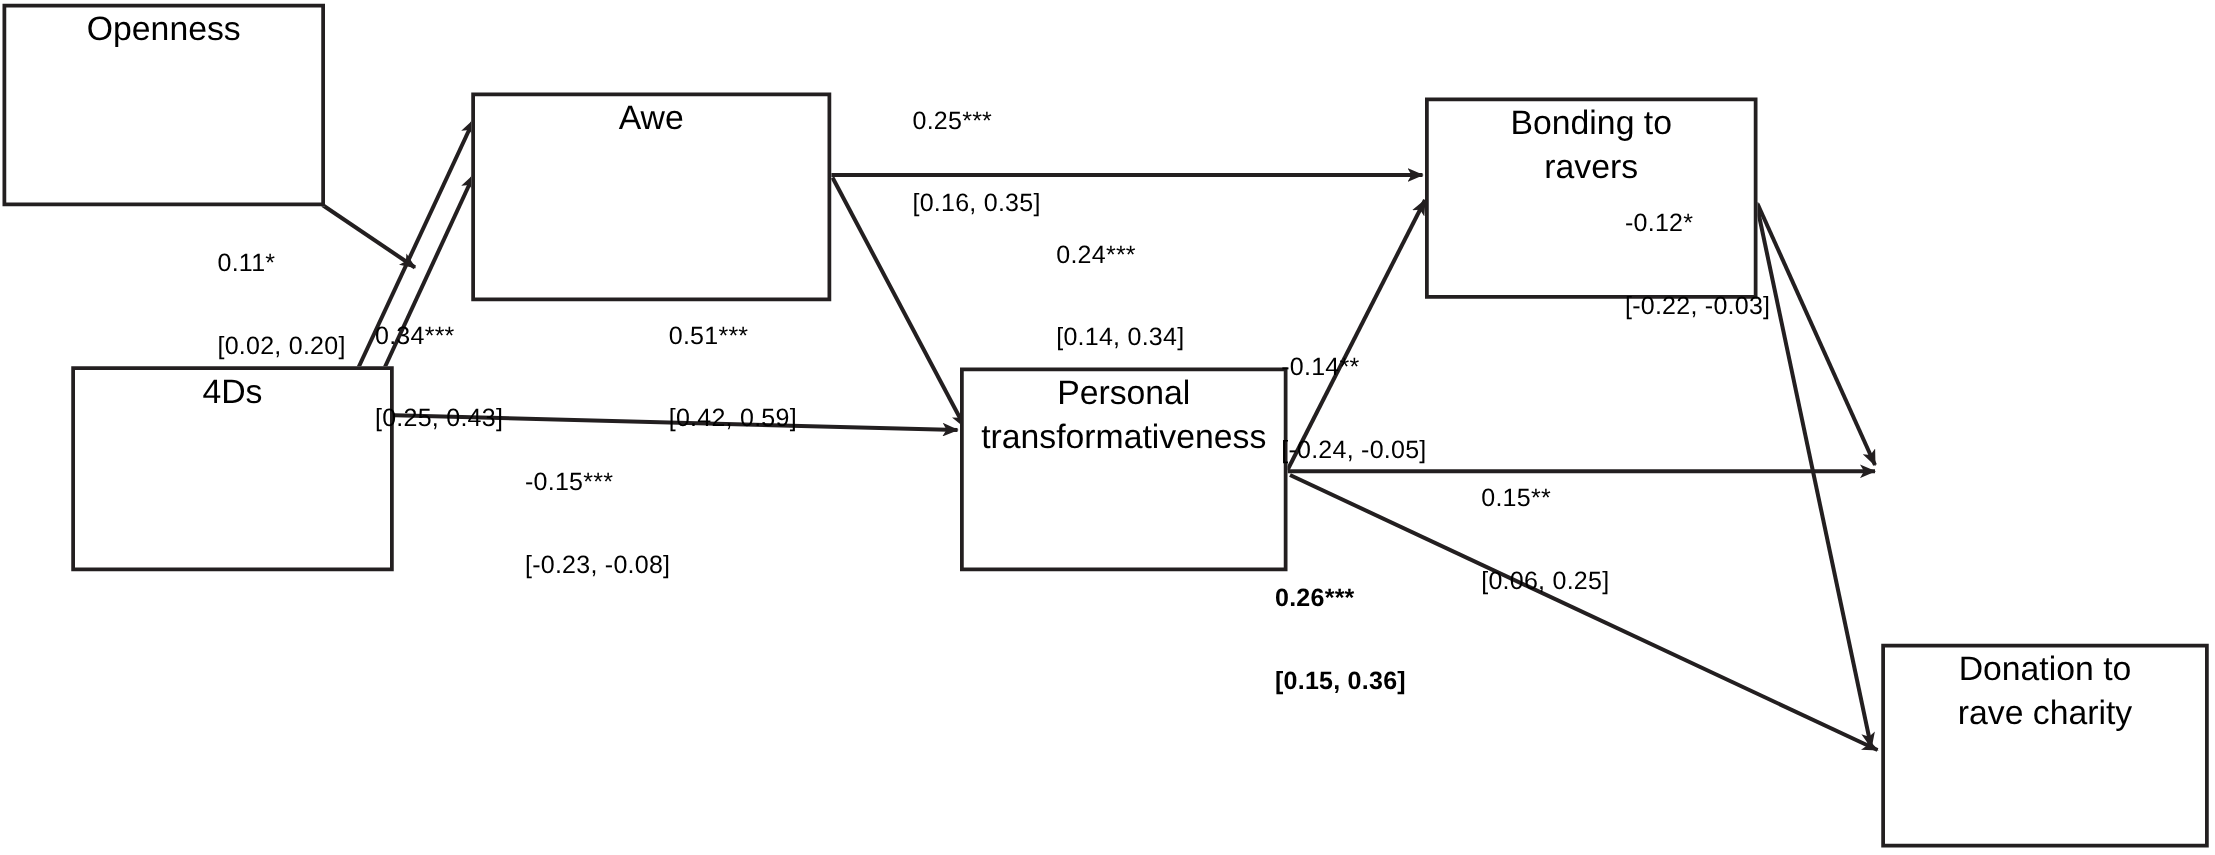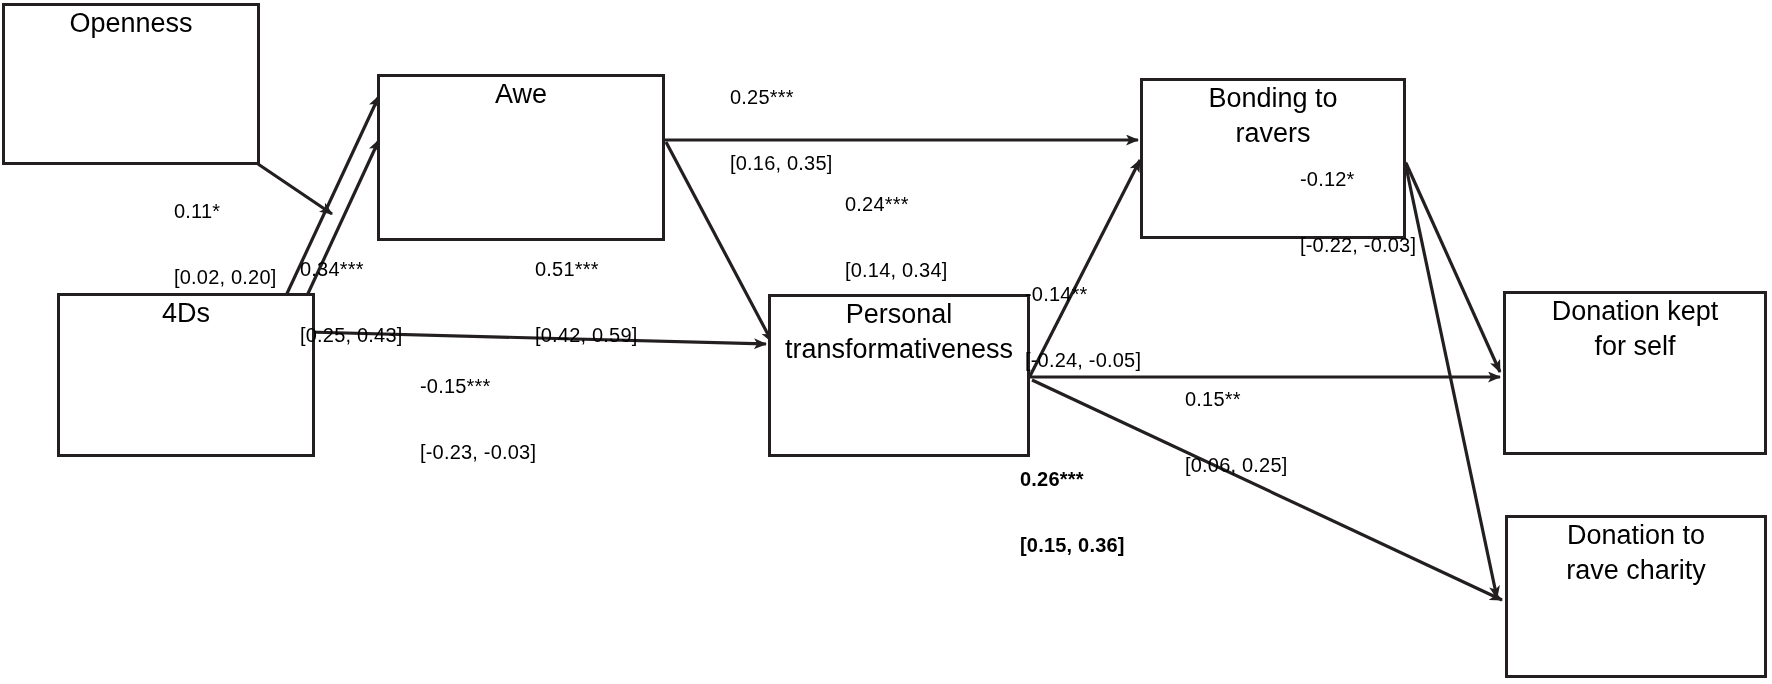--- a/index.html
+++ b/index.html
@@ -106,24 +106,20 @@
   <div class="node" style="left:768px; top:294px; width:262px; height:163px;">
     <span class="node-label">Personal
 transformativeness</span>
   </div>
 
   <div class="node" style="left:1140px; top:78px; width:266px; height:161px;">
     <span class="node-label">Bonding to
 ravers</span>
   </div>
 
-  <div class="node" style="left:1503px; top:291px; width:264px; height:164px;">
-    <span class="node-label">Donation kept
-for self</span>
-  </div>
 
   <div class="node" style="left:1505px; top:515px; width:262px; height:163px;">
     <span class="node-label">Donation to
 rave charity</span>
   </div>
 
   <div class="edge-label" style="left:174px; top:172px; width:150px;">
     <span class="coef">0.11*</span>
     <span class="ci">[0.02, 0.20]</span>
   </div>
@@ -138,21 +134,21 @@
     <span class="ci">[0.42, 0.59]</span>
   </div>
 
   <div class="edge-label" style="left:730px; top:58px; width:180px;">
     <span class="coef">0.25***</span>
     <span class="ci">[0.16, 0.35]</span>
   </div>
 
   <div class="edge-label" style="left:420px; top:347px; width:190px;">
     <span class="coef">-0.15***</span>
-    <span class="ci">[-0.23, -0.03]</span>
+    <span class="ci">[-0.23, -0.08]</span>
   </div>
 
   <div class="edge-label" style="left:845px; top:165px; width:180px;">
     <span class="coef">0.24***</span>
     <span class="ci">[0.14, 0.34]</span>
   </div>
 
   <div class="edge-label" style="left:1300px; top:140px; width:210px;">
     <span class="coef">-0.12*</span>
     <span class="ci">[-0.22, -0.03]</span>

